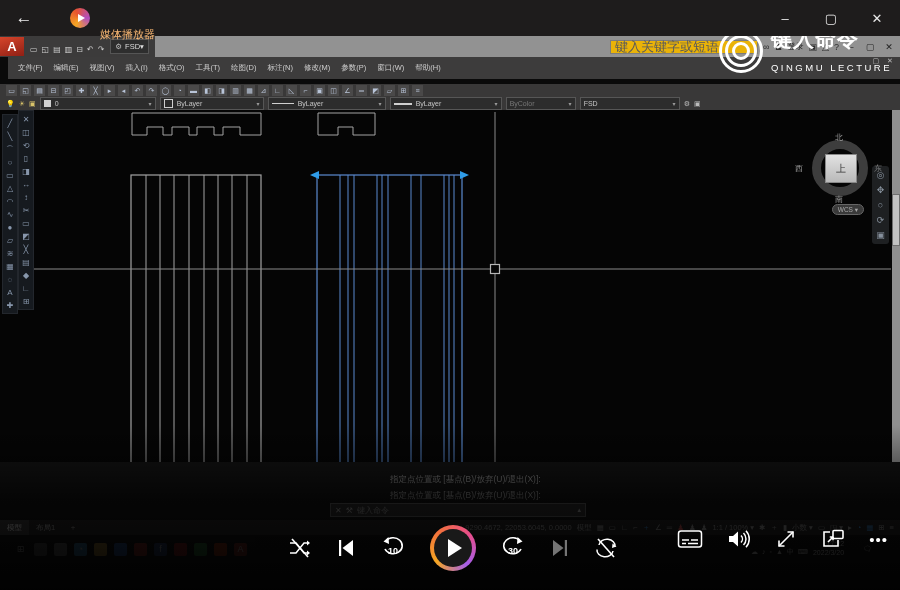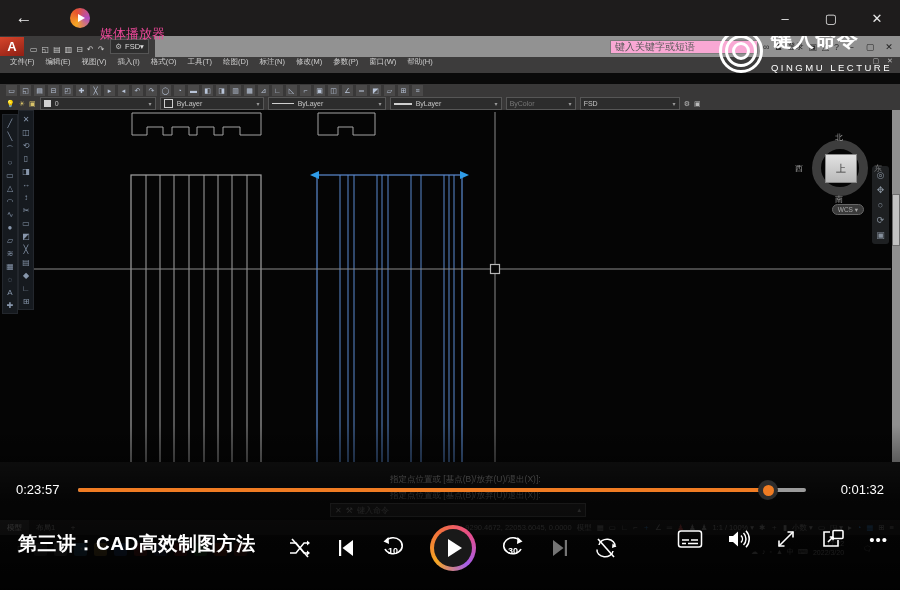--- a/index.html
+++ b/index.html
@@ -4,39 +4,39 @@
 <style>
   html,body{margin:0;padding:0;background:#000;}
   #window{position:relative;width:900px;height:590px;background:#121212;overflow:hidden;
           font-family:"Liberation Sans","DejaVu Sans",sans-serif;-webkit-font-smoothing:antialiased;}
   
   #titlebar{position:absolute;top:0;left:0;right:0;height:36px;background:#1e1c1c;display:flex;align-items:center;z-index:60;}
   #back-btn{width:48px;text-align:center;color:#eee;font-size:17px;cursor:pointer;}
   #app-icon{width:20px;height:20px;border-radius:50%;background:conic-gradient(from 210deg,#f5a623,#e8542f,#b14fc0,#f5a623);
             display:flex;align-items:center;justify-content:center;margin:0 10px 0 22px;}
   #app-icon .tri{width:0;height:0;border-left:7px solid #fff;border-top:4.5px solid transparent;border-bottom:4.5px solid transparent;margin-left:2px;}
-  #app-title{color:#ec4899;font-size:13px;margin-top:32px;}
+  #app-title{color:#fdba74;font-size:11px;margin-top:32px;}
   #titlebar .sp{flex:1;}
   .winbtn{width:46px;height:36px;display:flex;align-items:center;justify-content:center;color:#e8e8e8;font-size:13px;cursor:pointer;}
   
   #video{position:absolute;top:36px;left:0;width:900px;height:527px;background:#0a0a0a;overflow:hidden;}
   #acad-titlebar{position:absolute;top:0;left:0;right:0;height:21px;background:#929292;display:flex;align-items:center;}
   #acad-left{height:21px;background:#3c3b3b;display:flex;align-items:center;padding:0 6px 0 0;}
   #acad-logo{width:24px;height:19px;background:linear-gradient(160deg,#d6452b,#8f1f14);color:#fff;font-weight:bold;font-size:13px;
              display:flex;align-items:center;justify-content:center;margin-right:4px;}
   .qat-ic{color:#cfcfcf;font-size:8px;padding:0 2px;}
   #qat-ws{background:#2e2e2e;border:1px solid #555;color:#ddd;font-size:7.5px;height:13px;display:flex;align-items:center;padding:0 4px;margin-left:4px;}
   #qat-ws .gear{color:#bbb;margin-right:3px;}
   #acad-title{position:absolute;left:0;right:0;text-align:center;color:#1d1d1d;font-size:9px;pointer-events:none;}
   #acad-right{position:absolute;right:0;top:0;height:21px;display:flex;align-items:center;gap:5px;padding-right:4px;}
-  #acad-search{background:#f9a8d4;border:1px solid #7c7c7c;color:#5a5a5a;font-size:10px;width:138px;height:12px;display:flex;align-items:center;padding:0 4px;}
+  #acad-search{background:#eab308;border:1px solid #7c7c7c;color:#5a5a5a;font-size:13px;width:138px;height:12px;display:flex;align-items:center;padding:0 4px;}
   .acad-tb-ic{color:#2e2e2e;font-size:9px;}
   #acad-signin{color:#222;font-size:8px;}
   .acad-winbtn{color:#222;font-size:9px;width:14px;text-align:center;}
-  #menubar{position:absolute;top:21px;left:0;right:0;height:16px;background:#3d3c3c;display:flex;gap:11px;padding-left:10px;}
+  #menubar{position:absolute;top:21px;left:8px;right:0;height:22px;background:#3d3c3c;display:flex;align-items:center;gap:11px;padding-left:10px;}
   .menu-item{color:#cfcfcf;font-size:7.5px;white-space:nowrap;cursor:pointer;}
   #mdi-ctl{position:absolute;right:4px;top:21px;color:#bbb;font-size:7px;letter-spacing:3px;}
   #tabsrow{position:absolute;top:33px;left:0;right:0;height:15px;background:#262525;display:flex;align-items:flex-end;padding-left:6px;gap:2px;}
   .ftab{height:13px;display:flex;align-items:center;padding:0 10px;font-size:7.5px;border-radius:2px 6px 0 0;cursor:pointer;}
   #tab-start{background:#3a3939;color:#b5b5b5;}
   #tab-kt{background:#4c4b4b;color:#fff;gap:6px;}
   #tab-kt .x{color:#bbb;font-size:7px;}
   #tab-add{color:#aaa;font-size:9px;padding:0 4px;cursor:pointer;}
   #toolrow{position:absolute;top:48px;left:0;right:0;height:13px;background:#393838;display:flex;align-items:center;gap:3px;padding-left:6px;overflow:hidden;}
   .tb-ic{width:11px;height:11px;background:#4a4949;color:#b8c4d8;font-size:7px;display:flex;align-items:center;justify-content:center;flex:none;}
@@ -397,32 +397,21 @@
         </div>
       </div>
     <div>
       <div id="logo-cn"><span>键入命令</span><span id="logo-reg">®</span></div>
       <div id="logo-en">QINGMU LECTURE</div>
     </div>
   </div>
 
   <div id="grad"></div>
 
-  <div id="progress-row">
-    <div id="t-elapsed">0:23:57</div>
-    <div id="track">
-      <div id="fill" style="width: 94.8%;"></div>
-      <div id="thumb" style="left: calc(94.8% - 10px);">
-          <div class="dot"></div>
-        </div>
-    </div>
-    <div id="t-remaining">0:01:32</div>
-  </div>
-
-  <div id="lecture-title">第三讲：CAD高效制图方法</div>
+
 
   <div id="controls">
     <div class="ctl">
       <svg width="24" height="22" viewBox="0 0 24 22" fill="none" stroke="#fff" stroke-width="1.5">
         <path d="M2 6 L8 6 L16 16 L20 16"></path>
           <path d="M2 16 L8 16 L16 6 L20 6"></path>
         <path d="M19 3.5 L22 6 L19 8.5" fill="#fff" stroke="none"></path>
           <path d="M19 13.5 L22 16 L19 18.5" fill="#fff" stroke="none"></path>
         <line x1="4" y1="2" x2="20" y2="20" stroke-width="1.6"></line>
       </svg>

